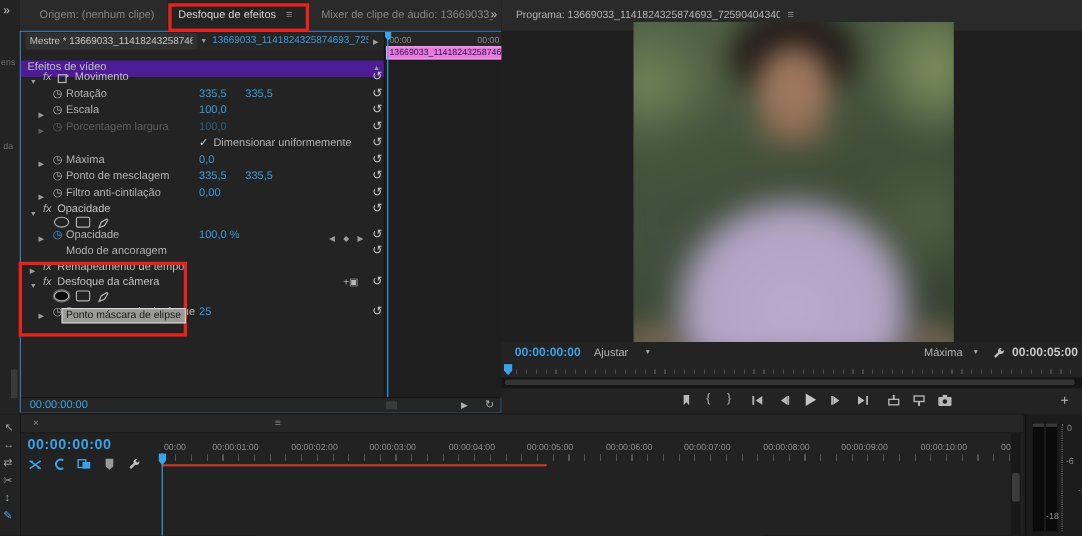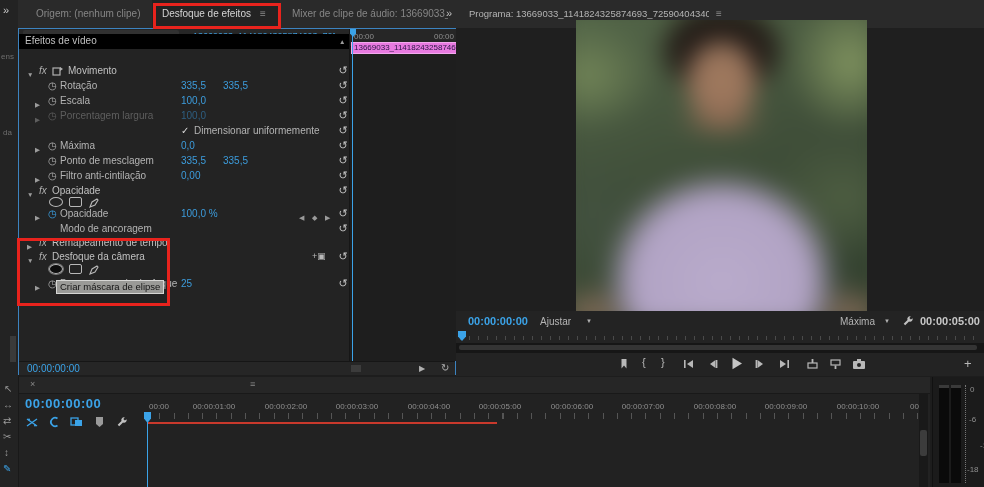--- a/index.html
+++ b/index.html
@@ -64,21 +64,21 @@
 
   <div class="abs" style="left:0;top:0;width:330px;height:17px;background:#262626">
     <div class="abs" style="left:4px;top:1px;width:156px;height:15px;background:#313131;border-radius:2px">
       <span class="abs nw" style="left:4px;top:2px;font-size:9px;color:#c6c6c6;max-width:148px;overflow:hidden;display:inline-block">Mestre * 13669033_1141824325874693_...</span>
     </div>
     <span class="abs exp" style="left:163px;top:5px">▼</span>
     <span class="abs nw" style="left:174px;top:2px;font-size:9px;color:#3c9cdc;max-width:142px;overflow:hidden;display:inline-block">13669033_1141824325874693_725904...</span>
     <span class="abs exp" style="left:320px;top:5px">▶</span>
   </div>
 
-  <div class="abs" style="left:0;top:5px;width:330px;height:15px;background:#000000">
+  <div class="abs" style="left:0;top:26px;width:330px;height:15px;background:#4c1d95">
     <span class="abs hd" style="left:6px;top:1px">Efeitos de vídeo</span>
     <span class="abs exp" style="left:320px;top:4px">▲</span>
   </div>
 
   <div class="r" style="top:34px">
     <span class="exp" style="left:8px;top:4px">▼</span>
     <span class="fxg" style="left:20px">fx</span>
     <span class="abs" style="left:33px;top:3px">
       <svg width="11" height="11" viewBox="0 0 11 11">
           <rect x="1" y="2" width="7" height="7" fill="none" stroke="#b0b0b0" stroke-width="1.2"></rect>
@@ -414,18 +414,18 @@
   <div class="abs" style="left:6px;top:8px;width:10px;height:98px;background:#0a0a0a">
     <div style="position:absolute;left:0;top:0;width:10px;height:3px;background:#3a3a3a"></div>
   </div>
   <div class="abs" style="left:18px;top:8px;width:10px;height:98px;background:#0a0a0a">
     <div style="position:absolute;left:0;top:0;width:10px;height:3px;background:#3a3a3a"></div>
   </div>
   <div class="abs" style="left:32px;top:8px;width:0;height:98px;border-left:1px dotted #777"></div>
   <span class="abs" style="left:37px;top:8px;font-size:8px;color:#8f8f8f">0</span>
   <span class="abs" style="left:36px;top:38px;font-size:8px;color:#8f8f8f">-6</span>
   <span class="abs" style="left:47px;top:64px;font-size:8px;color:#8f8f8f">-12</span>
-  <span class="abs" style="left:34px;top:88px;font-size:8px;color:#8f8f8f">-18</span>
+  <span class="abs" style="left:18px;top:88px;font-size:8px;color:#8f8f8f">-18</span>
 </div>
 
 <div class="annotation" style="left:153px;top:3px;width:122px;height:20px"></div>
 <div class="annotation" style="left:17px;top:238px;width:147px;height:62px"></div>
-<div class="tooltip" style="left:56px;top:280px">Criar máscara de elipse</div>
+<div class="tooltip" style="left:56px;top:280px">Ponto máscara de elipse</div>
 
 </body></html>

